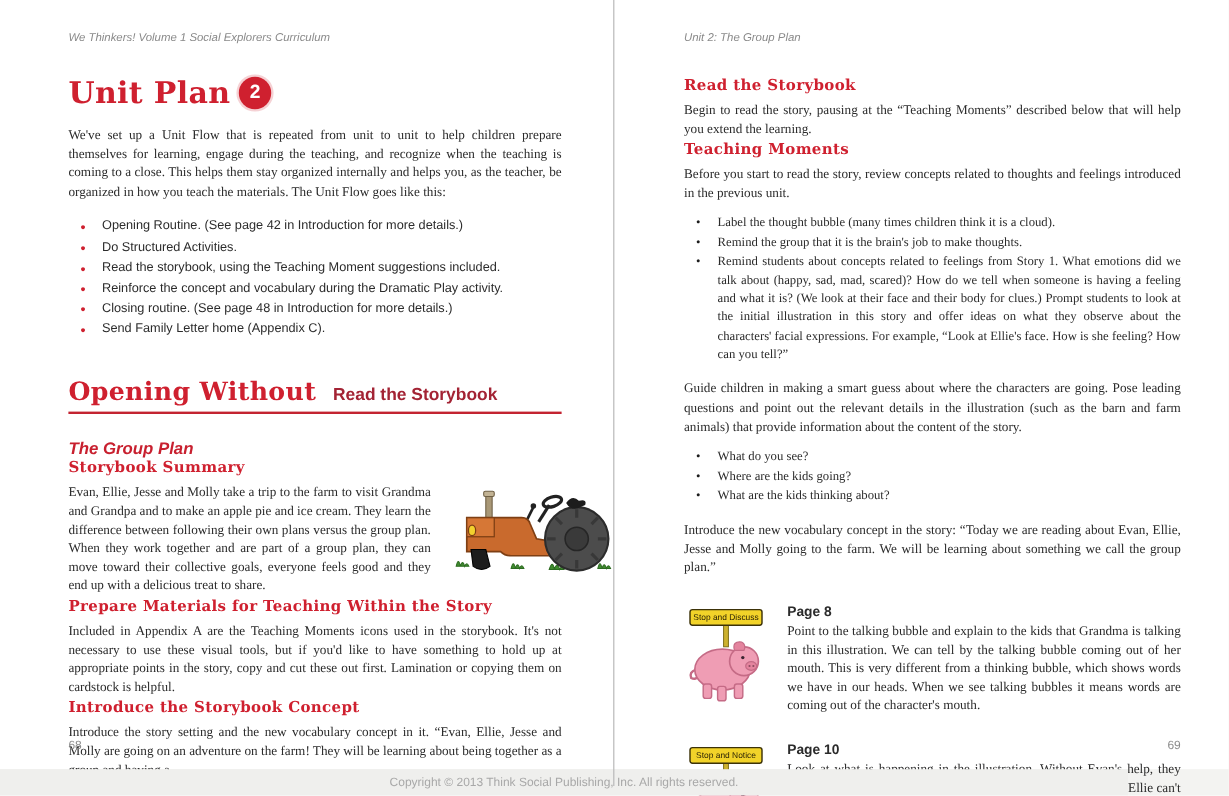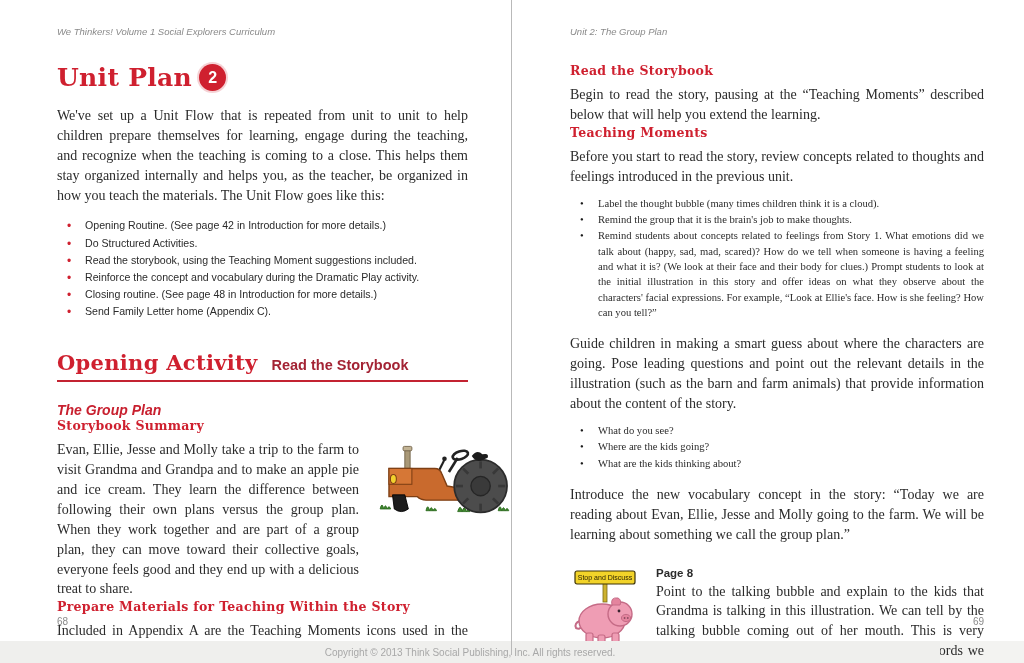--- a/index.html
+++ b/index.html
@@ -29,21 +29,21 @@
 
   .unit-title-row { margin-top:26px; display:flex; align-items:center; gap:7px; }
   .unit-title { font-size:25px; }
   .unit-badge {
     width:27px; height:27px; border-radius:50%;
     background:#cf202f; color:#fff; font-family:"Liberation Sans", sans-serif;
     font-weight:bold; font-size:16px; display:flex; align-items:center; justify-content:center;
     box-shadow:0 0 0 2px #cf202f33;
   }
 
-  p.body { font-size:14px; line-height:1.42; text-align:justify; } .mt-md { margin-top:14px; }
+  p.body { font-size:11px; line-height:1.42; text-align:justify; } .mt-md { margin-top:14px; }
 
   ul.flow-list { list-style:none; margin:12px 0 0 6px; font-family:"Liberation Sans", sans-serif; font-size:10.6px; line-height:1.62; }
   ul.flow-list li { padding-left:22px; position:relative; }
   ul.flow-list li::before { content:"•"; color:#cf202f; position:absolute; left:4px; font-size:12px; }
 
   ul.serif-list { list-style:none; margin:9px 0 0 6px; font-size:10.6px; line-height:1.45; }
   ul.serif-list li { padding-left:22px; position:relative; text-align:justify; margin-bottom:1px; }
   ul.serif-list li::before { content:"•"; color:#1c1c1c; position:absolute; left:4px; }
 
   .section-banner { margin-top:30px; border-bottom:2px solid #c32331; padding-bottom:5px; }
@@ -84,21 +84,21 @@
     <ul class="flow-list">
       <li>Opening Routine. (See page 42 in Introduction for more details.)</li>
       <li>Do Structured Activities.</li>
       <li>Read the storybook, using the Teaching Moment suggestions included.</li>
       <li>Reinforce the concept and vocabulary during the Dramatic Play activity.</li>
       <li>Closing routine. (See page 48 in Introduction for more details.)</li>
       <li>Send Family Letter home (Appendix C).</li>
     </ul>
 
     <div class="section-banner">
-      <span class="red-display big">Opening Activity</span>
+      <span class="red-display big">Opening Without</span>
       <span class="sub">Read the Storybook</span>
     </div>
 
     <div class="story-title">The Group Plan</div>
 
     <h3 class="red-sub red-display">Storybook Summary</h3>
     <div class="summary-row">
       <p class="body">Evan, Ellie, Jesse and Molly take a trip to the farm to visit Grandma and Grandpa and to make an apple pie and ice cream. They learn the difference between following their own plans versus the group plan. When they work together and are part of a group plan, they can move toward their collective goals, everyone feels good and they end up with a delicious treat to share.</p>
       <div class="tractor-box">
         <svg width="150" height="74" viewBox="0 0 170 84">

